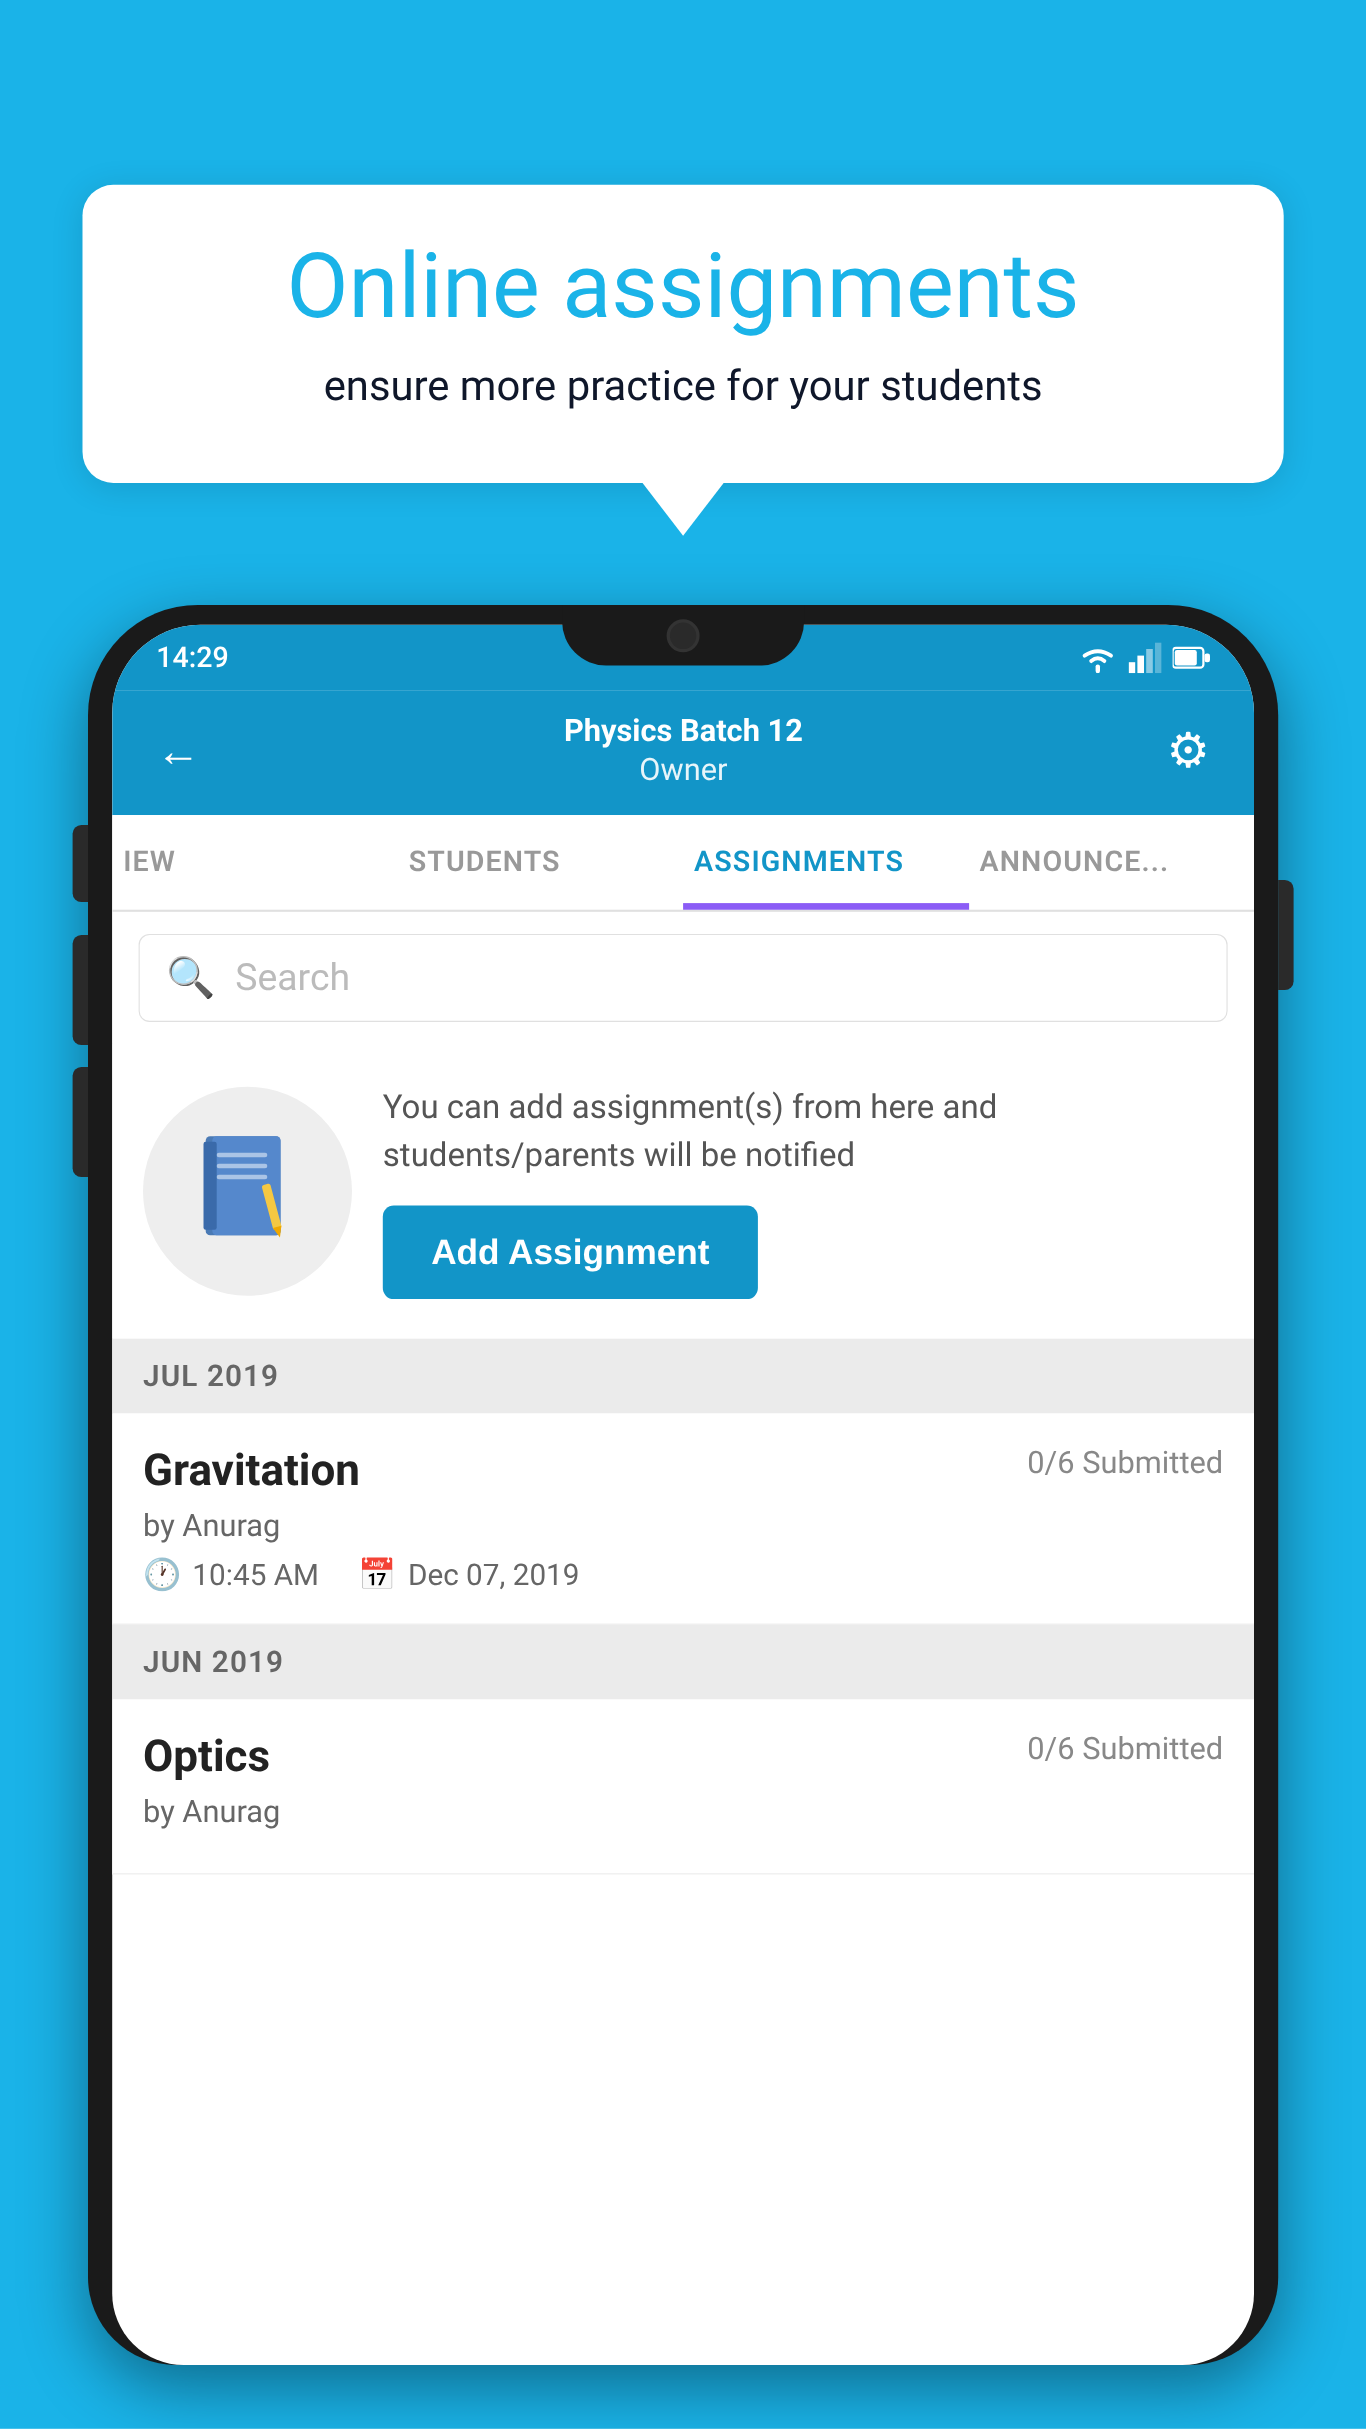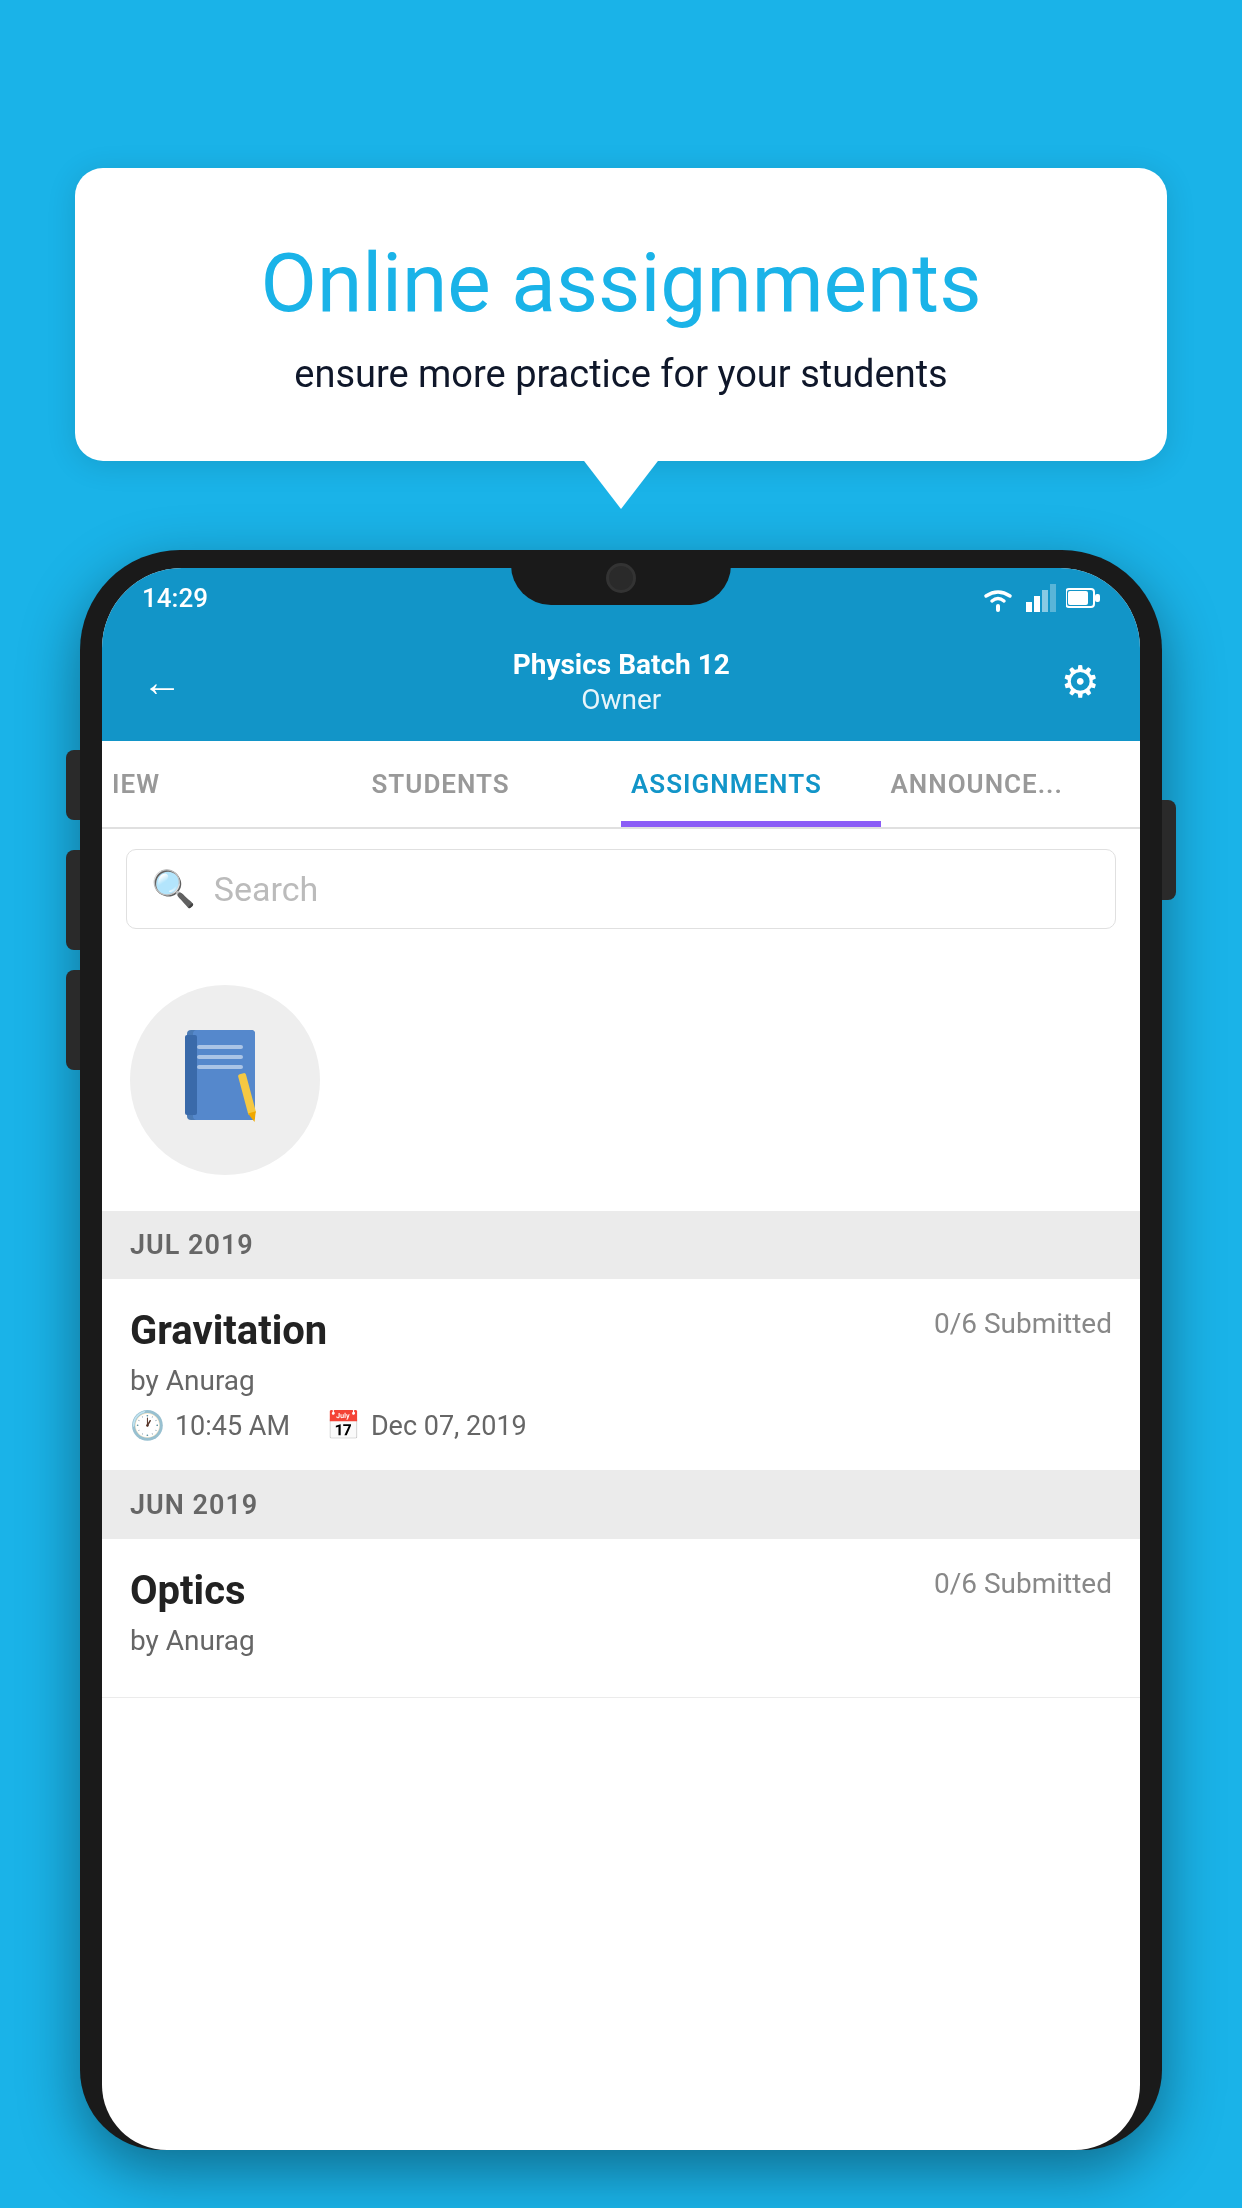--- a/index.html
+++ b/index.html
@@ -14,21 +14,21 @@
     }
 
     
     .promo-card {
       position: absolute;
       top: 168px;
       left: 75px;
       right: 75px;
       background: white;
       border-radius: 28px;
-      padding: 70px 80px 65px 80px;
+      padding: 48px 80px 65px 80px;
       text-align: center;
       box-shadow: 0 4px 30px rgba(0,0,0,0.12);
     }
 
     .promo-card::after {
       content: '';
       position: absolute;
       bottom: -48px;
       left: 50%;
       transform: translateX(-50%);
@@ -432,20 +432,24 @@
             <rect x="18" y="5" width="62" height="90" rx="4" fill="#5588cc"></rect>
             <rect x="10" y="10" width="12" height="80" rx="2" fill="#3a6aaa"></rect>
             <rect x="22" y="20" width="46" height="4" rx="2" fill="white" opacity="0.5"></rect>
             <rect x="22" y="30" width="46" height="4" rx="2" fill="white" opacity="0.5"></rect>
             <rect x="22" y="40" width="46" height="4" rx="2" fill="white" opacity="0.5"></rect>
 
             <rect x="68" y="48" width="8" height="42" rx="2" fill="#f5c842" transform="rotate(-15 72 69)"></rect>
             <polygon points="68,88 76,88 72,98" fill="#f0a800" transform="rotate(-15 72 69)"></polygon>
           </svg>
         </div>
+        <div class="empty-promo-text">
+          <div class="empty-promo-desc">You can add assignment(s) from here and students/parents will be notified</div>
+          <button class="add-assignment-btn">Add Assignment</button>
+        </div>
       </div>
 
       <div class="section-header">
         <span>JUL 2019</span>
       </div>
 
       <div class="assignment-item">
         <div class="assignment-top">
           <span class="assignment-name">Gravitation</span>
           <span class="assignment-submitted">0/6 Submitted</span>

